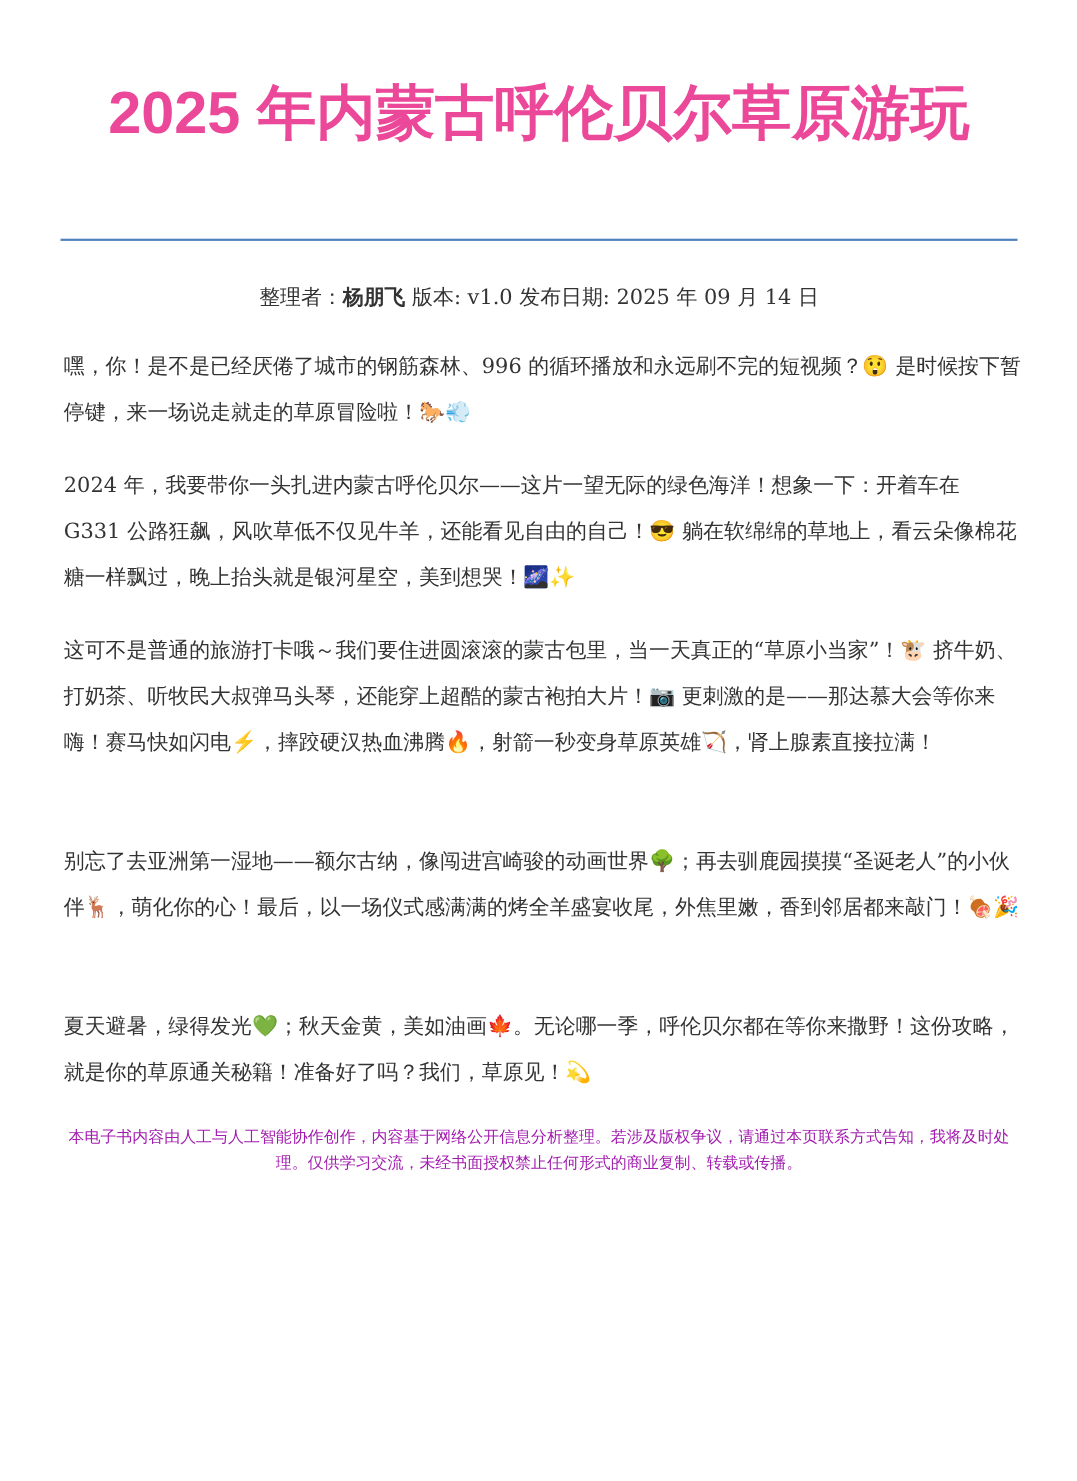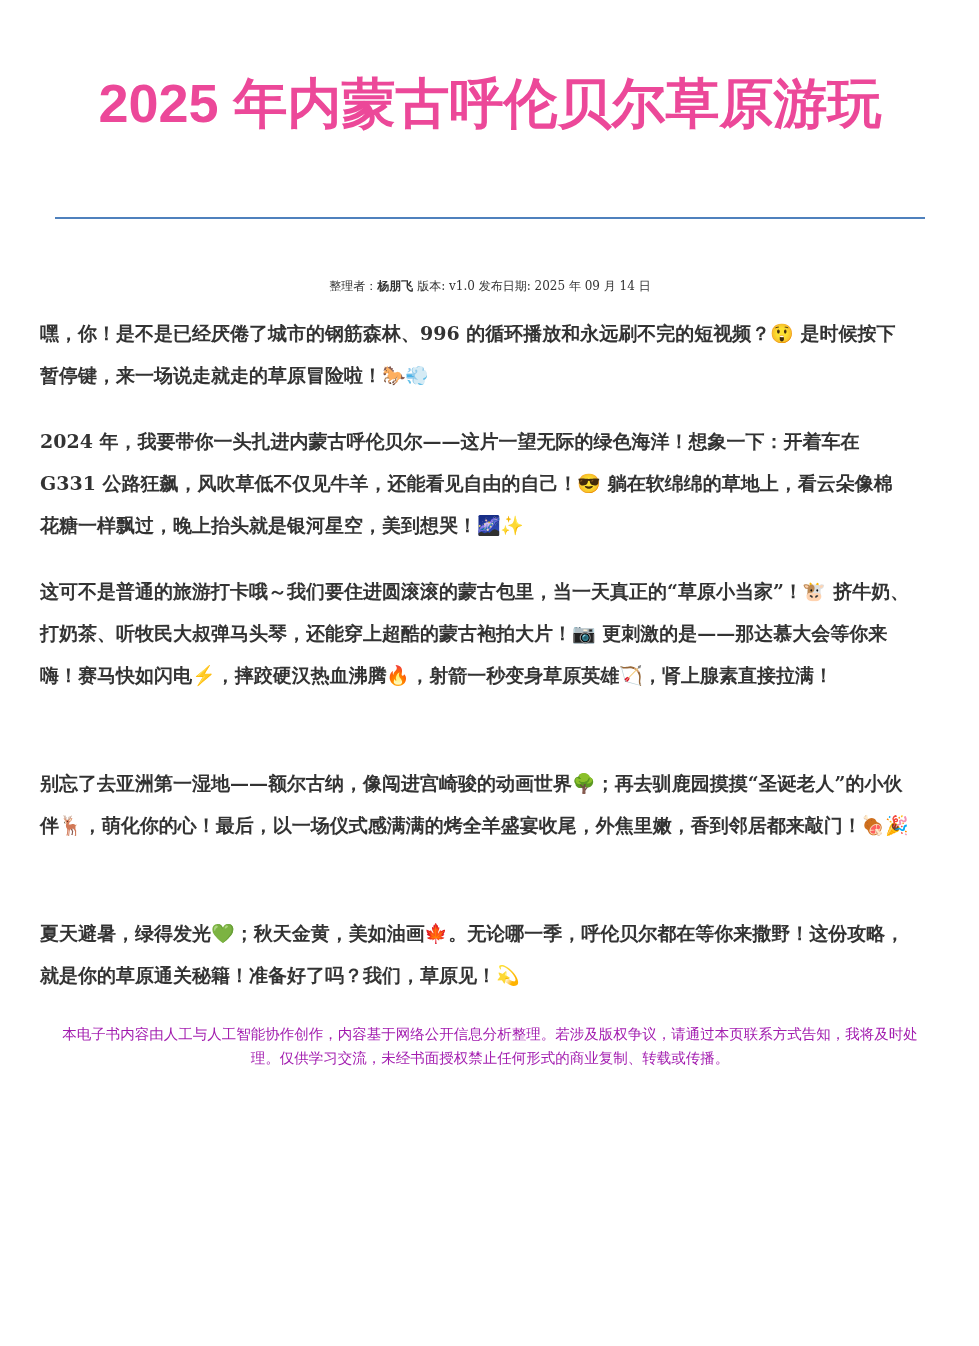--- a/index.html
+++ b/index.html
@@ -3,24 +3,24 @@
 <meta charset="utf-8">
 <style>
   html, body { margin: 0; padding: 0; background: #ffffff; }
   body { width: 979px; height: 1346px; overflow: hidden; position: relative;
          font-family: "DejaVu Serif", "Liberation Serif", serif; color: #222; }
   .title { position: absolute; left: 55px; top: 70px; width: 870px; text-align: center;
            font-family: "Liberation Sans", "DejaVu Sans", sans-serif; font-weight: bold;
            font-size: 54px; line-height: 66px; color: #ec4899; margin: 0; letter-spacing: 0px; }
   .rule { position: absolute; left: 55px; top: 217px; width: 870px; height: 2px; background: #4f81bd; }
   .meta { position: absolute; left: 55px; top: 258px; width: 870px; text-align: center;
-          font-size: 12px; color: #333; line-height: 24px; margin-top: 16px; }
+          font-size: 19px; color: #333; line-height: 24px; }
   .meta b { font-family: "DejaVu Sans", sans-serif; }
-  .para { position: absolute; left: 40px; width: 870px; font-size: 19px; line-height: 42px;
-          color: #333; margin: 0; font-weight: bold; }
+  .para { position: absolute; left: 58px; width: 870px; font-size: 19px; line-height: 42px;
+          color: #333; margin: 0; }
   .p1 { top: 312px; }
   .p2 { top: 420px; }
   .p3 { top: 570px; }
   .p4 { top: 762px; }
   .p5 { top: 912px; }
   .footer { position: absolute; left: 55px; top: 1022px; width: 870px; text-align: center;
             font-size: 14.5px; line-height: 24px; color: #a21caf; }
 </style>
 </head>
 <body>

